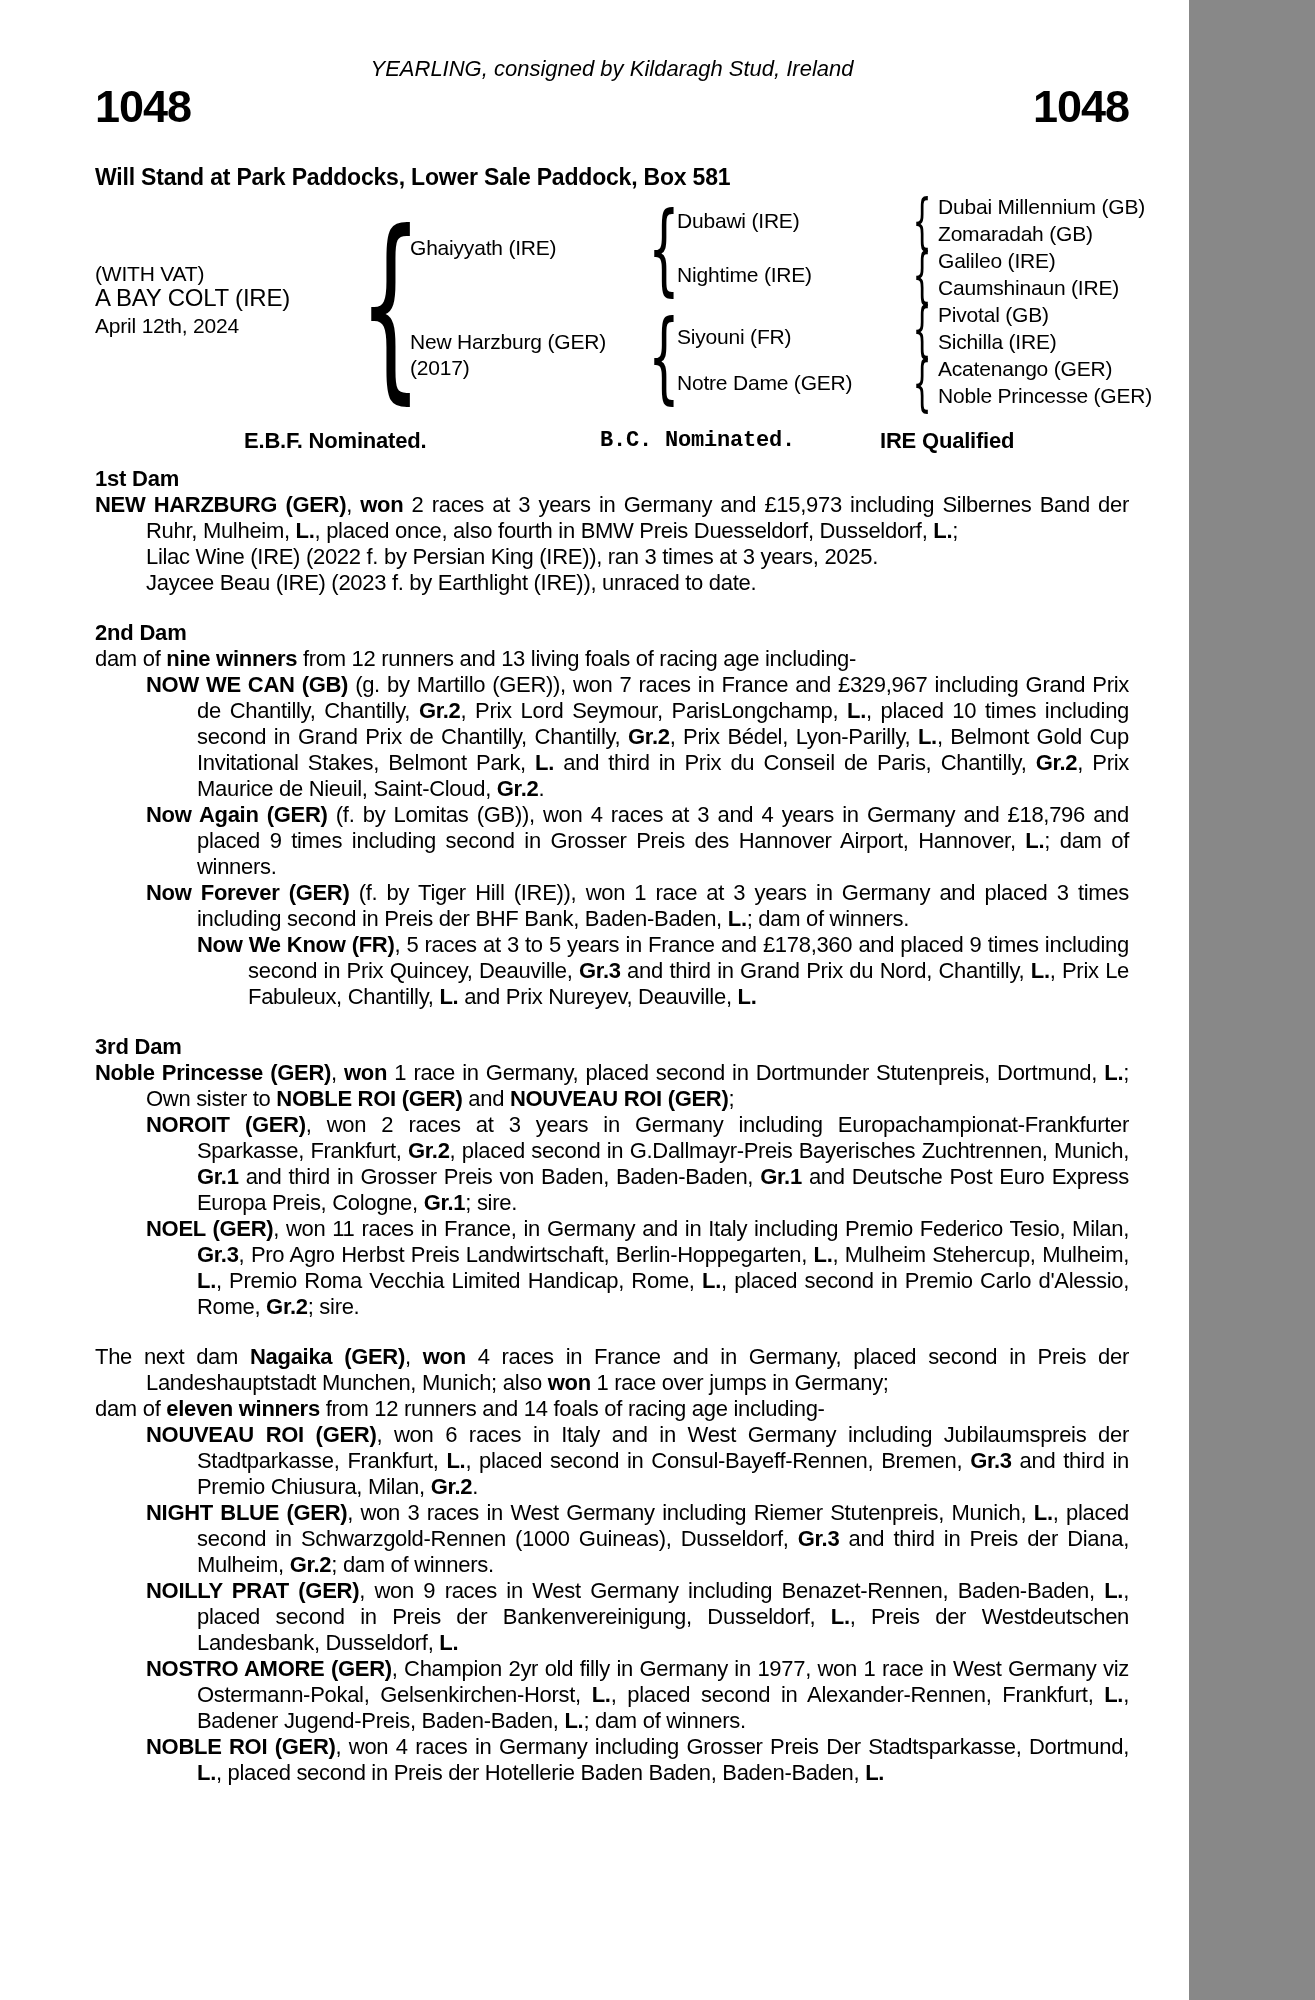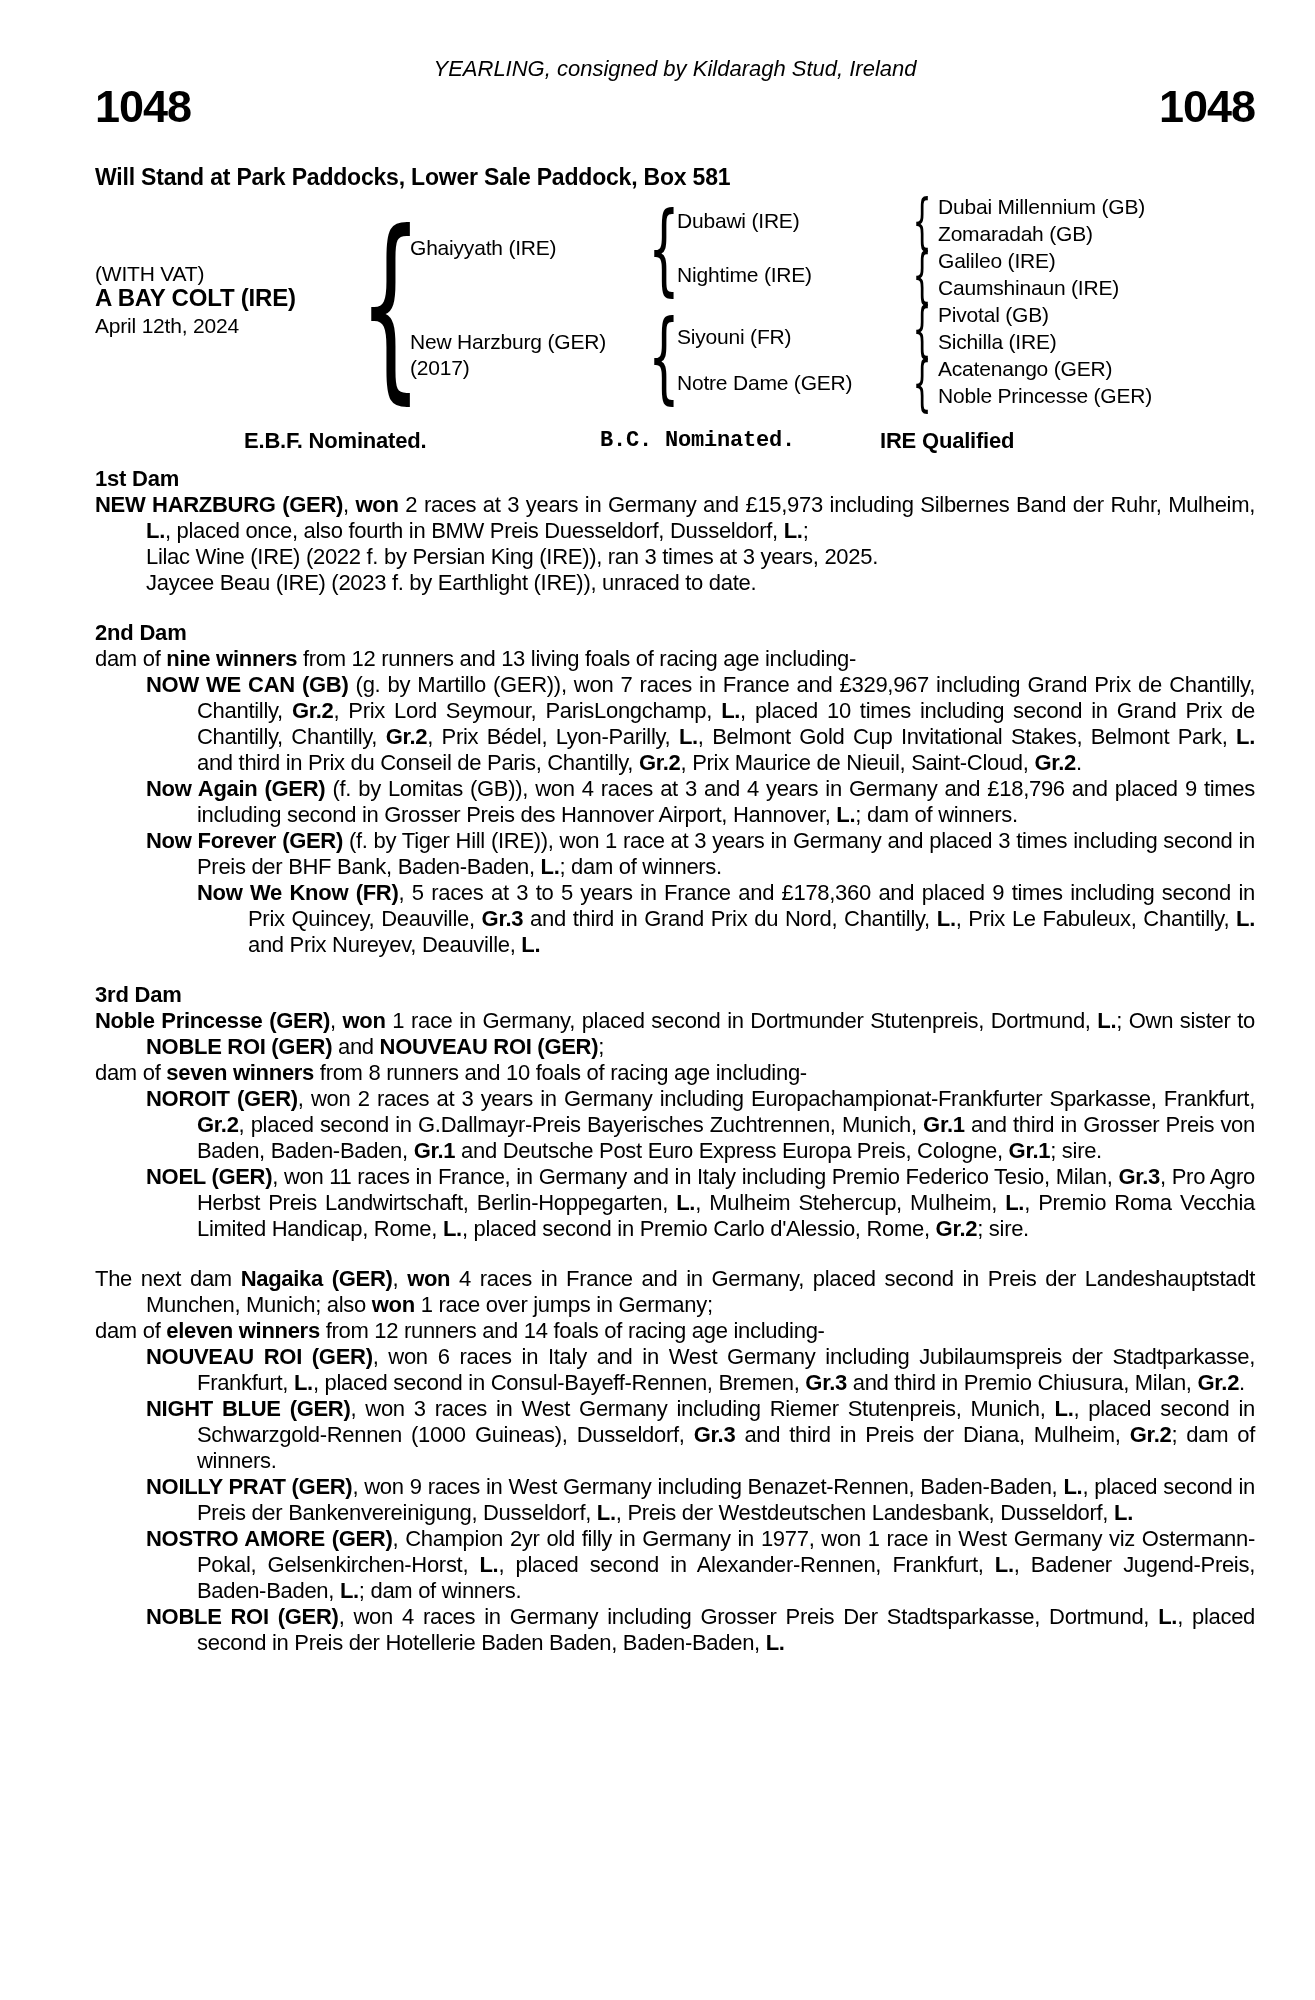--- a/index.html
+++ b/index.html
@@ -1,32 +1,32 @@
 <!DOCTYPE html>
 <html><head>
 <meta charset="utf-8">
 <style>
   html,body{margin:0;padding:0;background:#888;}
   .page{
     position:relative;
-    width:1315px;height:2000px;
+    width:1189px;height:2000px;
     background:#ffffff;color:#000000;
     font-family:"Liberation Sans","DejaVu Sans",sans-serif;
     box-sizing:border-box;
     padding:56px 60px 0 95px;
     overflow:hidden;
   }
   .consignor{font-style:italic;font-size:22px;line-height:26px;text-align:center;}
   .lot-row{display:flex;justify-content:space-between;align-items:flex-start;
     font-weight:bold;font-size:45px;line-height:50px;margin-top:0px;letter-spacing:-1px;}
   .stand{font-weight:bold;font-size:23px;line-height:26px;margin-top:32px;letter-spacing:-0.2px;}
   
   .pedigree{position:relative;height:222px;margin-top:4px;font-size:21px;}
   .ped-line{position:absolute;line-height:25px;white-space:nowrap;letter-spacing:-0.2px;}
-  .subject{font-weight:bold;font-size:24px;}
+  .subject{font-weight:normal;font-size:24px;}
   .brace{position:absolute;display:flex;align-items:center;justify-content:center;
     font-family:"DejaVu Sans",sans-serif;overflow:visible;}
   .brace>span{display:block;transform:scaleX(0.5);font-weight:400;}
   .brace-big{left:278px;top:16px;height:188px;width:36px;font-size:200px;}
   .brace-g2a{left:556px;top:9px;height:90px;width:26px;font-size:100px;}
   .brace-g2b{left:556px;top:117px;height:90px;width:26px;font-size:100px;}
   .brace-g3a{left:815px;top:-1px;height:56px;width:24px;font-size:60px;}
   .brace-g3b{left:815px;top:53px;height:56px;width:24px;font-size:60px;}
   .brace-g3c{left:815px;top:107px;height:56px;width:24px;font-size:60px;}
   .brace-g3d{left:815px;top:161px;height:56px;width:24px;font-size:60px;}
@@ -124,21 +124,20 @@
     <p class="para l0"><span>dam of </span><span class="b">nine winners</span><span> from 12 runners and 13 living foals of racing age including-</span></p>
     <p class="para l1"><span class="b">NOW WE CAN (GB)</span><span> (g. by Martillo (GER)), won 7 races in France and £329,967 including Grand Prix de Chantilly, Chantilly, </span><span class="b">Gr.2</span><span>, Prix Lord Seymour, ParisLongchamp, </span><span class="b">L.</span><span>, placed 10 times including second in Grand Prix de Chantilly, Chantilly, </span><span class="b">Gr.2</span><span>, Prix Bédel, Lyon-Parilly, </span><span class="b">L.</span><span>, Belmont Gold Cup Invitational Stakes, Belmont Park, </span><span class="b">L.</span><span> and third in Prix du Conseil de Paris, Chantilly, </span><span class="b">Gr.2</span><span>, Prix Maurice de Nieuil, Saint-Cloud, </span><span class="b">Gr.2</span><span>.</span></p>
     <p class="para l1"><span class="b">Now Again (GER)</span><span> (f. by Lomitas (GB)), won 4 races at 3 and 4 years in Germany and £18,796 and placed 9 times including second in Grosser Preis des Hannover Airport, Hannover, </span><span class="b">L.</span><span>; dam of winners.</span></p>
     <p class="para l1"><span class="b">Now Forever (GER)</span><span> (f. by Tiger Hill (IRE)), won 1 race at 3 years in Germany and placed 3 times including second in Preis der BHF Bank, Baden-Baden, </span><span class="b">L.</span><span>; dam of winners.</span></p>
     <p class="para l2"><span class="b">Now We Know (FR)</span><span>, 5 races at 3 to 5 years in France and £178,360 and placed 9 times including second in Prix Quincey, Deauville, </span><span class="b">Gr.3</span><span> and third in Grand Prix du Nord, Chantilly, </span><span class="b">L.</span><span>, Prix Le Fabuleux, Chantilly, </span><span class="b">L.</span><span> and Prix Nureyev, Deauville, </span><span class="b">L.</span></p>
   </div>
 
   <div class="section">
     <h2 class="dam-header">3rd Dam</h2>
     <p class="para l0"><span class="b">Noble Princesse (GER)</span><span>, </span><span class="b">won</span><span> 1 race in Germany, placed second in Dortmunder Stutenpreis, Dortmund, </span><span class="b">L.</span><span>; Own sister to </span><span class="b">NOBLE ROI (GER)</span><span> and </span><span class="b">NOUVEAU ROI (GER)</span><span>;</span></p>
-    <p class="para l0"><span>dam of </span><span class="b">seven winners</span><span> from 8 runners and 10 foals of racing age including-</span></p>
     <p class="para l1"><span class="b">NOROIT (GER)</span><span>, won 2 races at 3 years in Germany including Europachampionat-Frankfurter Sparkasse, Frankfurt, </span><span class="b">Gr.2</span><span>, placed second in G.Dallmayr-Preis Bayerisches Zuchtrennen, Munich, </span><span class="b">Gr.1</span><span> and third in Grosser Preis von Baden, Baden-Baden, </span><span class="b">Gr.1</span><span> and Deutsche Post Euro Express Europa Preis, Cologne, </span><span class="b">Gr.1</span><span>; sire.</span></p>
     <p class="para l1"><span class="b">NOEL (GER)</span><span>, won 11 races in France, in Germany and in Italy including Premio Federico Tesio, Milan, </span><span class="b">Gr.3</span><span>, Pro Agro Herbst Preis Landwirtschaft, Berlin-Hoppegarten, </span><span class="b">L.</span><span>, Mulheim Stehercup, Mulheim, </span><span class="b">L.</span><span>, Premio Roma Vecchia Limited Handicap, Rome, </span><span class="b">L.</span><span>, placed second in Premio Carlo d'Alessio, Rome, </span><span class="b">Gr.2</span><span>; sire.</span></p>
   </div>
 
   <div class="section">
     <p class="para l0"><span>The next dam </span><span class="b">Nagaika (GER)</span><span>, </span><span class="b">won</span><span> 4 races in France and in Germany, placed second in Preis der Landeshauptstadt Munchen, Munich; also </span><span class="b">won</span><span> 1 race over jumps in Germany;</span></p>
     <p class="para l0"><span>dam of </span><span class="b">eleven winners</span><span> from 12 runners and 14 foals of racing age including-</span></p>
     <p class="para l1"><span class="b">NOUVEAU ROI (GER)</span><span>, won 6 races in Italy and in West Germany including Jubilaumspreis der Stadtparkasse, Frankfurt, </span><span class="b">L.</span><span>, placed second in Consul-Bayeff-Rennen, Bremen, </span><span class="b">Gr.3</span><span> and third in Premio Chiusura, Milan, </span><span class="b">Gr.2</span><span>.</span></p>
     <p class="para l1"><span class="b">NIGHT BLUE (GER)</span><span>, won 3 races in West Germany including Riemer Stutenpreis, Munich, </span><span class="b">L.</span><span>, placed second in Schwarzgold-Rennen (1000 Guineas), Dusseldorf, </span><span class="b">Gr.3</span><span> and third in Preis der Diana, Mulheim, </span><span class="b">Gr.2</span><span>; dam of winners.</span></p>
     <p class="para l1"><span class="b">NOILLY PRAT (GER)</span><span>, won 9 races in West Germany including Benazet-Rennen, Baden-Baden, </span><span class="b">L.</span><span>, placed second in Preis der Bankenvereinigung, Dusseldorf, </span><span class="b">L.</span><span>, Preis der Westdeutschen Landesbank, Dusseldorf, </span><span class="b">L.</span></p>

